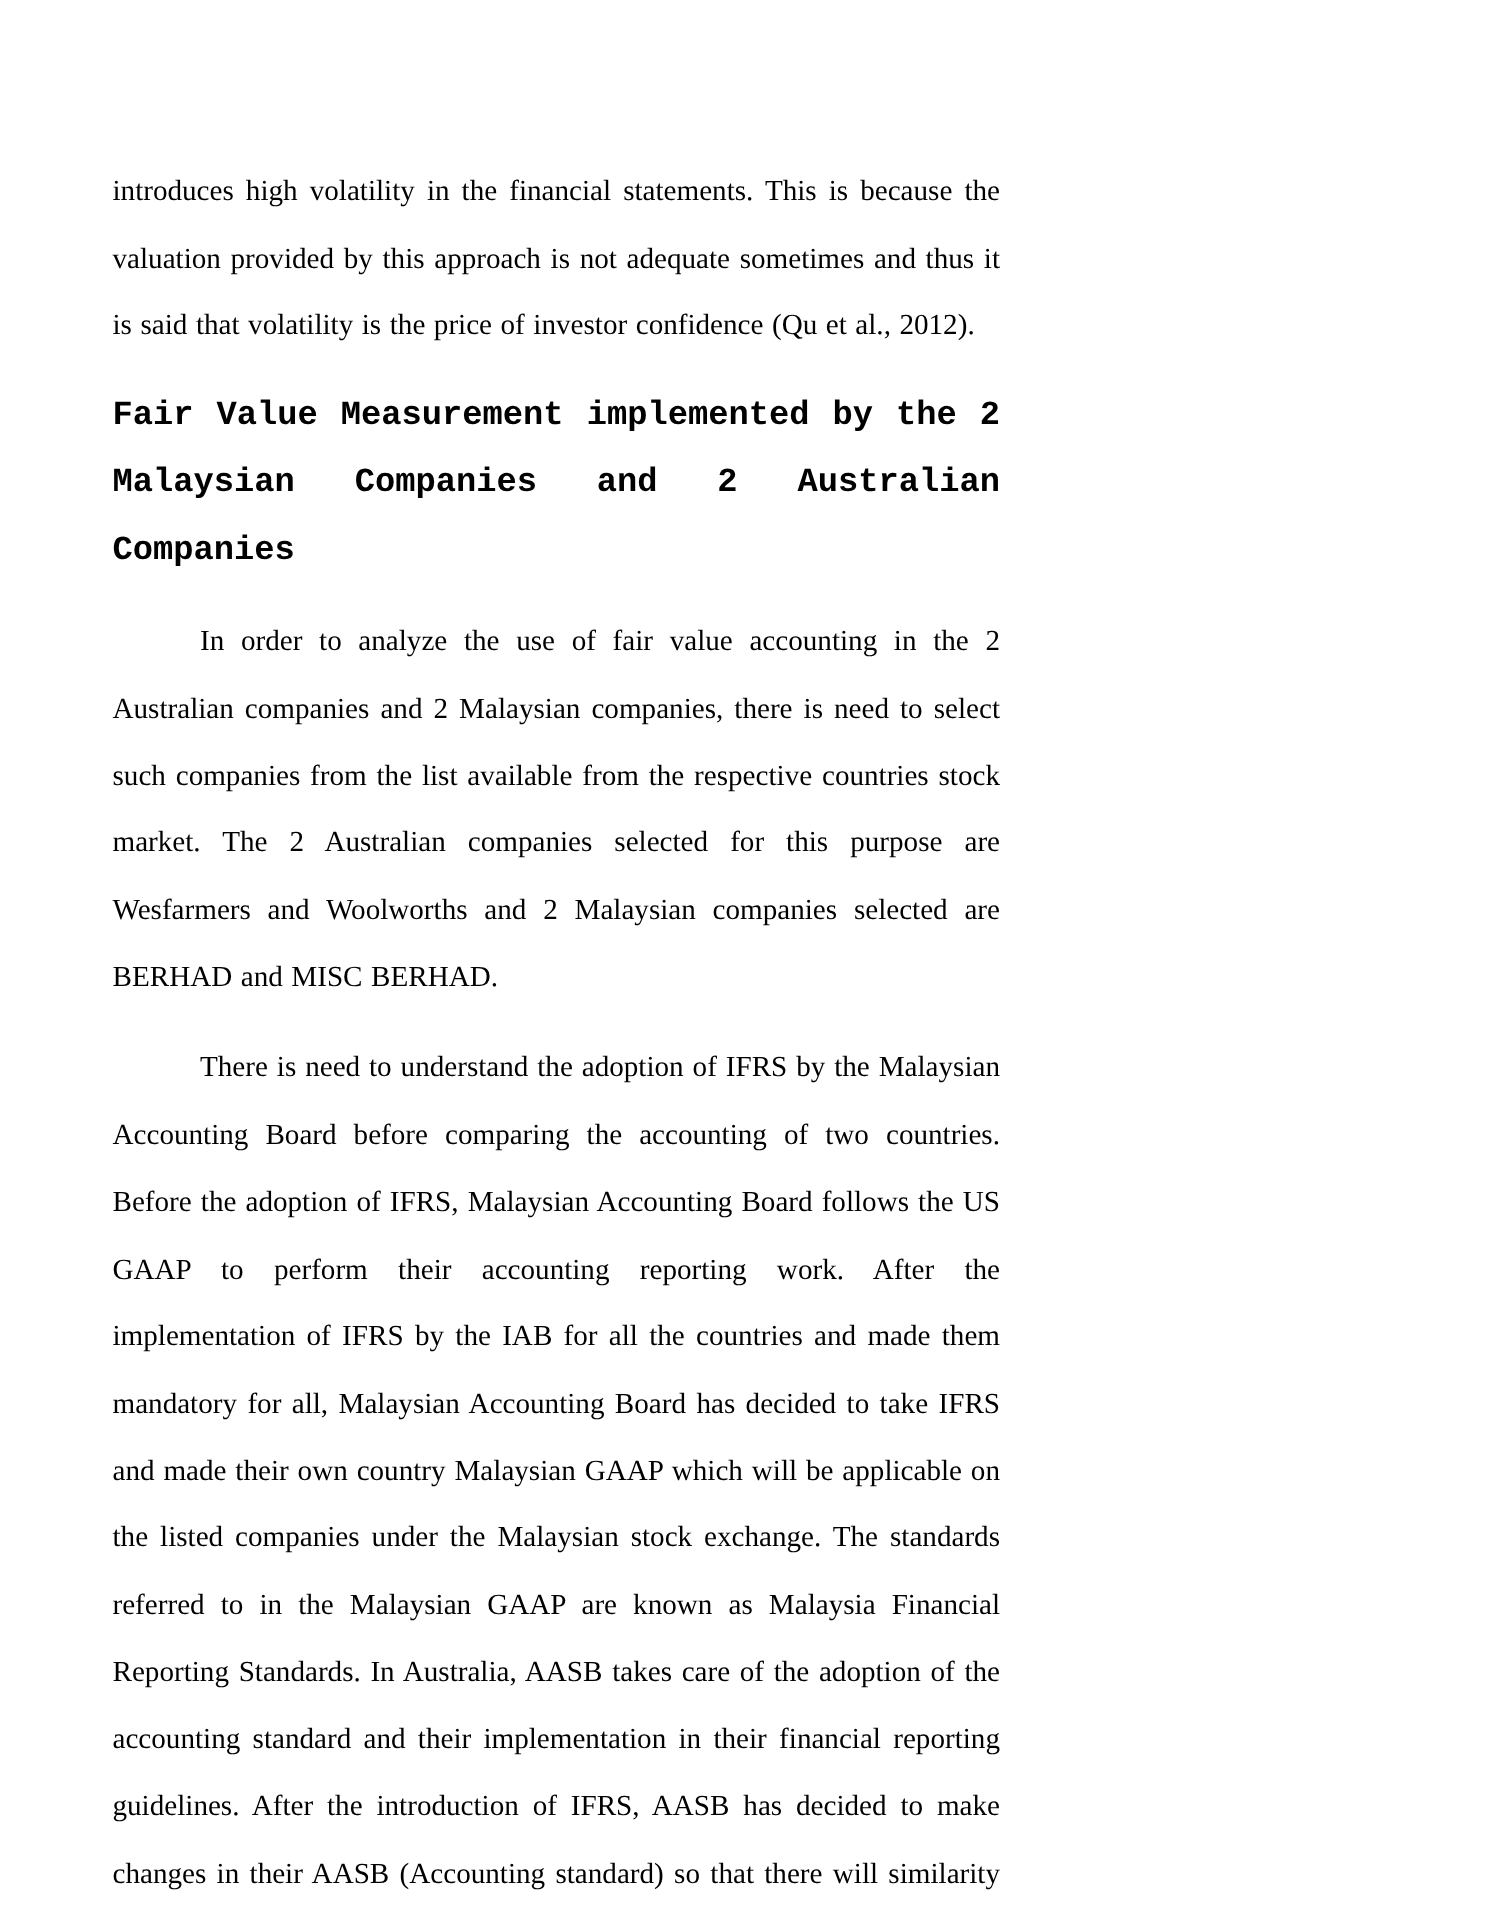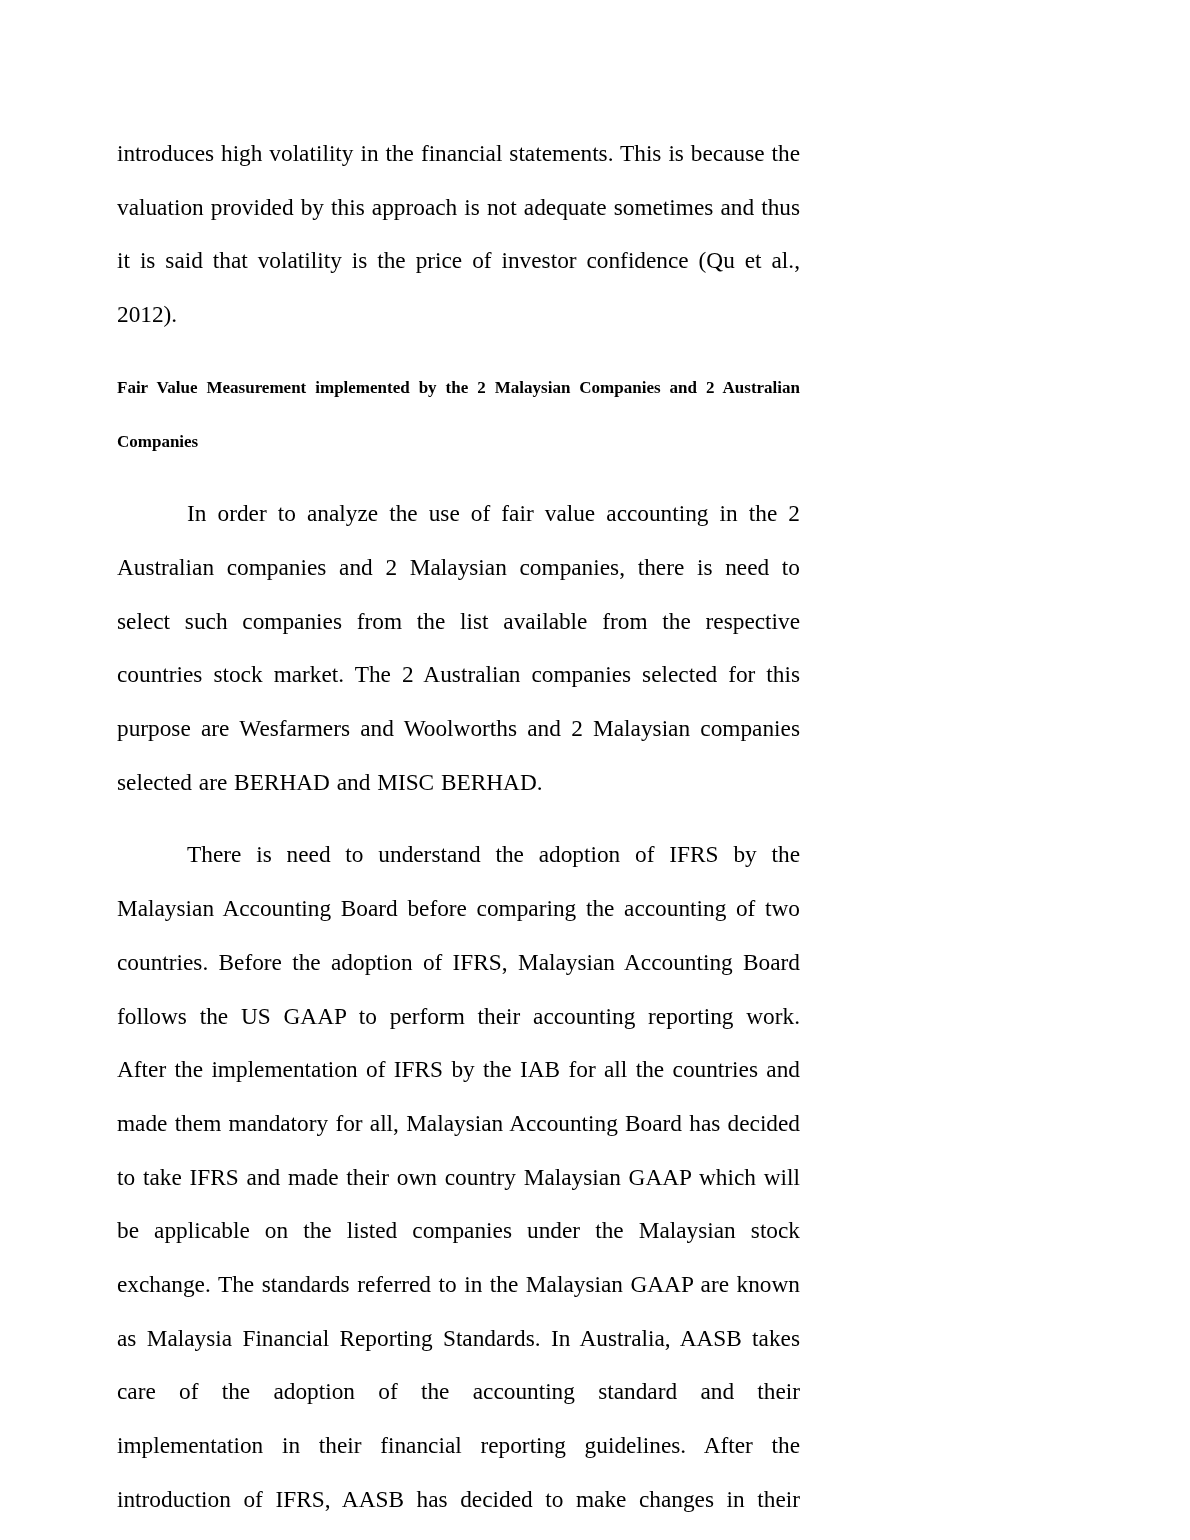--- a/index.html
+++ b/index.html
@@ -11,41 +11,42 @@
     width: 1190px;
     height: 1540px;
     position: relative;
     font-family: "Liberation Serif", "DejaVu Serif", serif;
     color: #000000;
   }
   .page {
     box-sizing: border-box;
     width: 940px;
     height: 1540px;
-    padding: 127px 140px 60px 117px;
+    padding: 127px 140px 60px 90px;
     background: #ffffff;
     overflow: hidden;
   }
   .para {
     font-size: 23.3px;
     line-height: 53.7px;
     text-align: justify;
     margin: 0 0 19px 0;
     word-spacing: 1px;
   }
   .para.indent {
     text-indent: 70px;
   }
   .heading {
-    font-size: 17px;
+    font-size: 27px;
     line-height: 53.7px;
     font-weight: bold;
     text-align: justify;
     margin: 0 0 19px 0;
     word-spacing: 1px;
+    font-family: Liberation Mono, monospace;
   }
 </style>
 </head>
 <body>
 
 <div class="page">
   <p class="para">introduces high volatility in the financial statements. This is because the valuation provided by this approach is not adequate sometimes and thus it is said that volatility is the price of investor confidence (Qu et al., 2012).</p>
 
   <h2 class="heading">Fair Value Measurement implemented by the 2 Malaysian Companies and 2 Australian Companies</h2>
 

